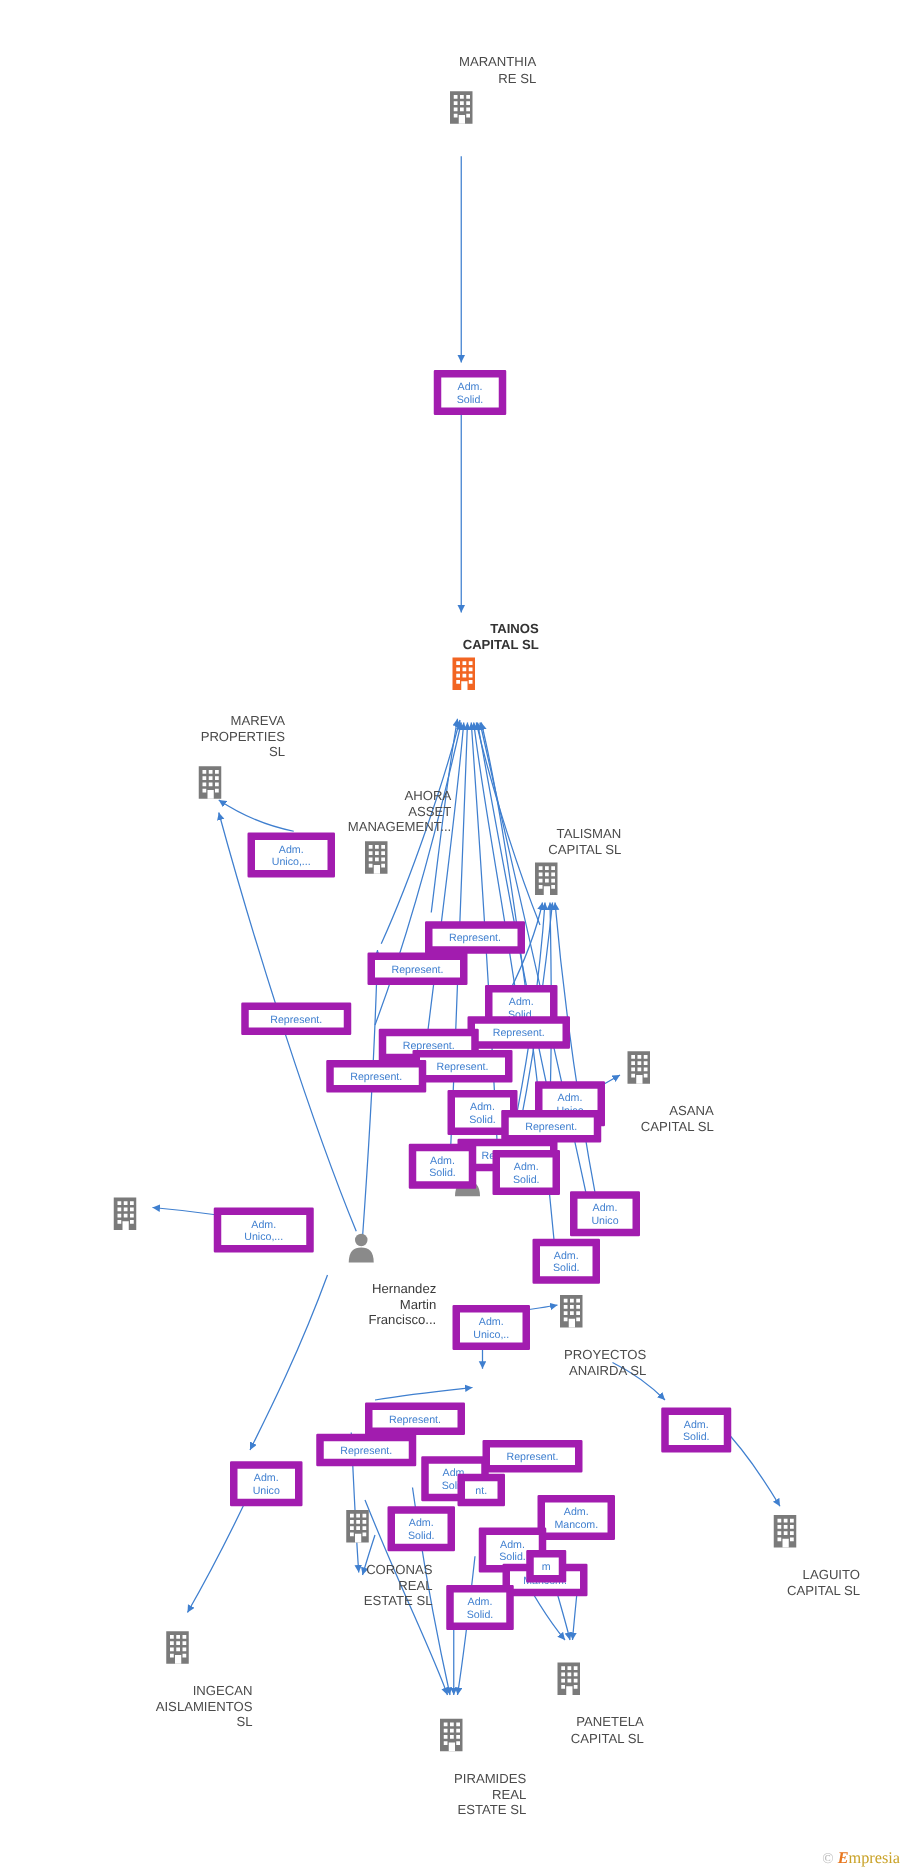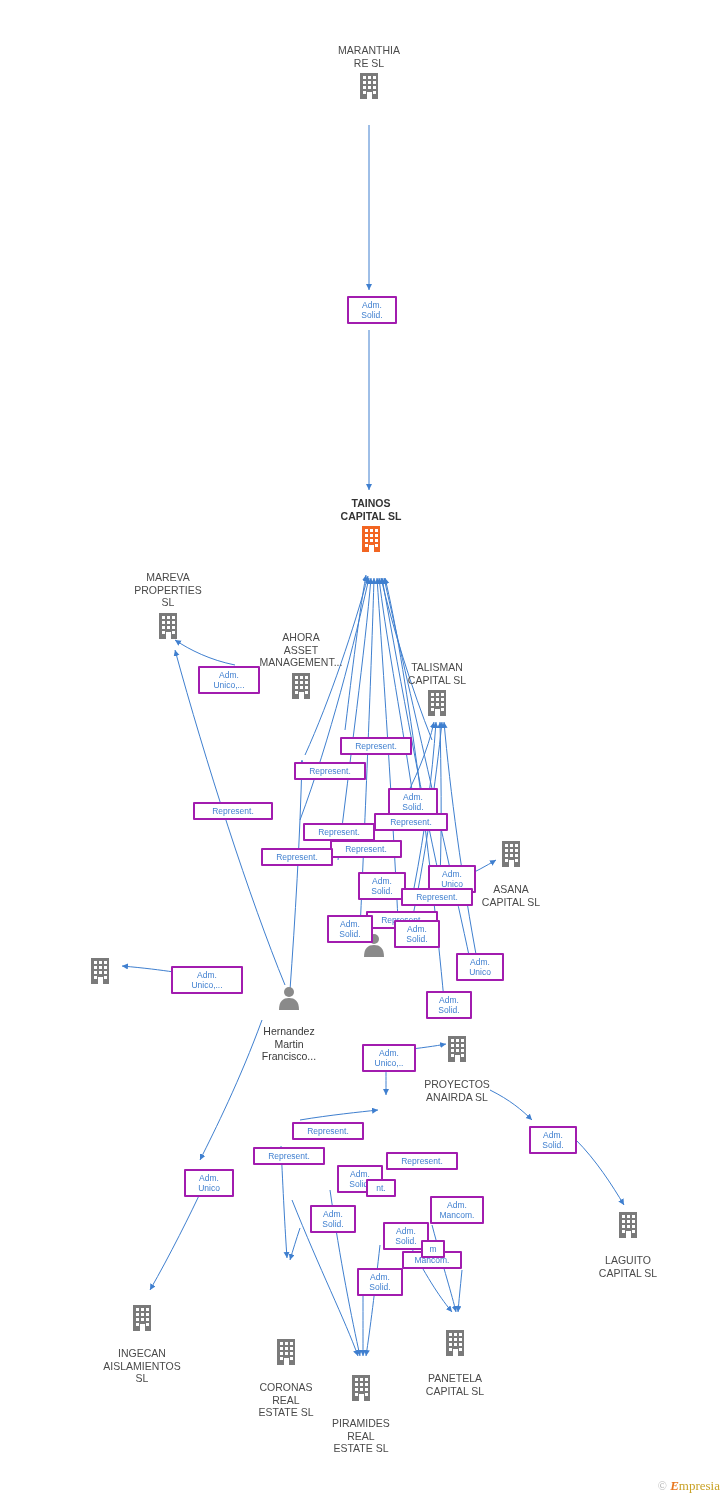--- a/index.html
+++ b/index.html
@@ -29,20 +29,21 @@
     position: absolute;
     text-align: center;
     width: 120px;
     margin-left: -60px;
   }
   .node .label {
     font-size: 10.5px;
     line-height: 12.5px;
     color: #3a3a3a;
     white-space: pre-line;
+    text-align: right;
   }
   .node.company .label {
     color: #4a4a4a;
   }
   .node.focus .label {
     font-weight: bold;
     color: #333333;
   }
   .node .glyph {
     display: block;
@@ -52,21 +53,21 @@
   }
   .node.person .glyph {
     width: 24px;
     height: 26px;
   }
   .node.below .label {
     margin-top: 14px;
   }
   .edge-label {
     position: absolute;
-    border: 2px solid #a21caf;
+    border: 6px solid #a21caf;
     background: #ffffff;
     color: #3f7fcf;
     font-size: 8.5px;
     line-height: 10px;
     text-align: center;
     padding: 2px 3px;
     white-space: pre-line;
     border-radius: 1px;
   }
   .watermark {
@@ -364,21 +365,21 @@
           <rect x="17" y="15" width="3" height="3"></rect>
         <rect x="7" y="20" width="3" height="3"></rect>
           <rect x="17" y="20" width="3" height="3"></rect>
         <rect x="11" y="21" width="5" height="7"></rect>
       </g>
     </svg>
     <div class="label">LAGUITO
 CAPITAL  SL</div>
   </div>
 
-  <div class="node company below" style="left:286px; top:1335px;">
+  <div class="node company below" style="left:286px; top:1204px;">
     <svg class="glyph" viewBox="0 0 26 30">
       <rect x="4" y="2" width="18" height="26" fill="#7a7a7a"></rect>
       <g fill="#ffffff">
         <rect x="7" y="5" width="3" height="3"></rect>
           <rect x="12" y="5" width="3" height="3"></rect>
           <rect x="17" y="5" width="3" height="3"></rect>
         <rect x="7" y="10" width="3" height="3"></rect>
           <rect x="12" y="10" width="3" height="3"></rect>
           <rect x="17" y="10" width="3" height="3"></rect>
         <rect x="7" y="15" width="3" height="3"></rect>

